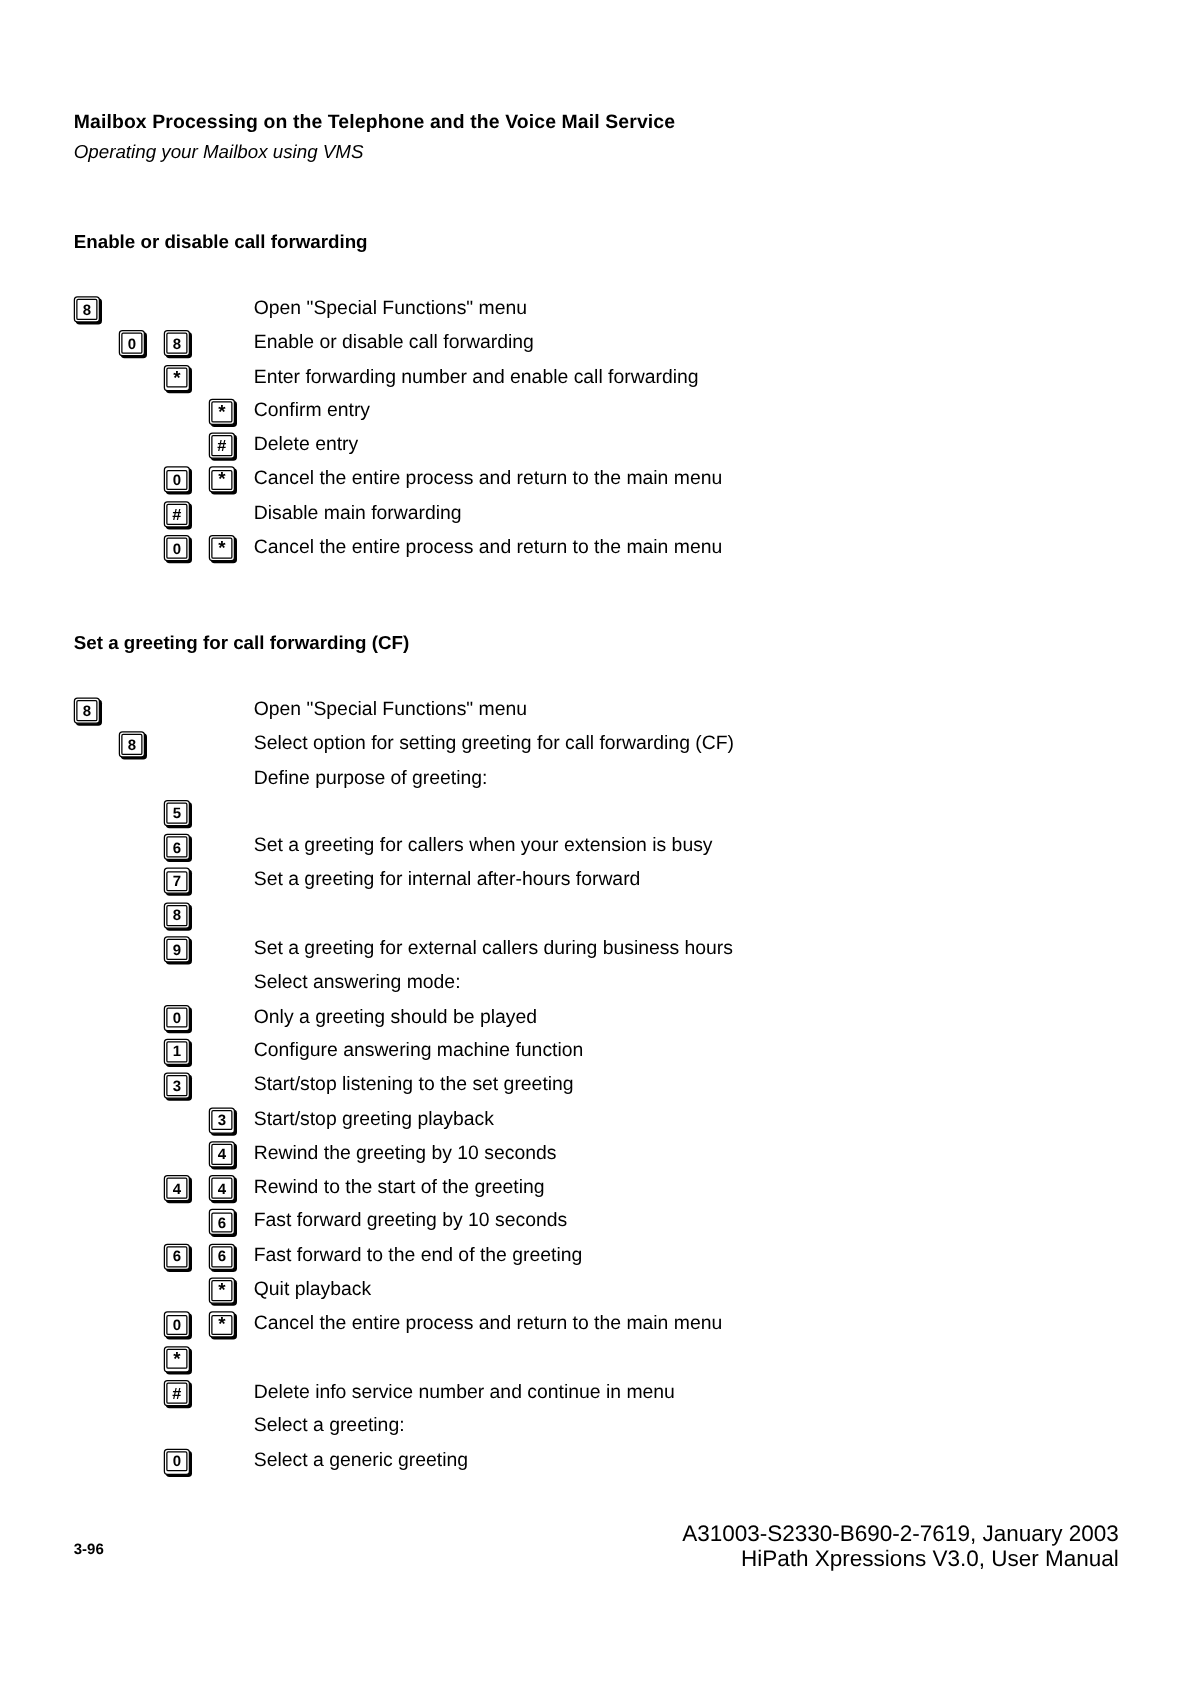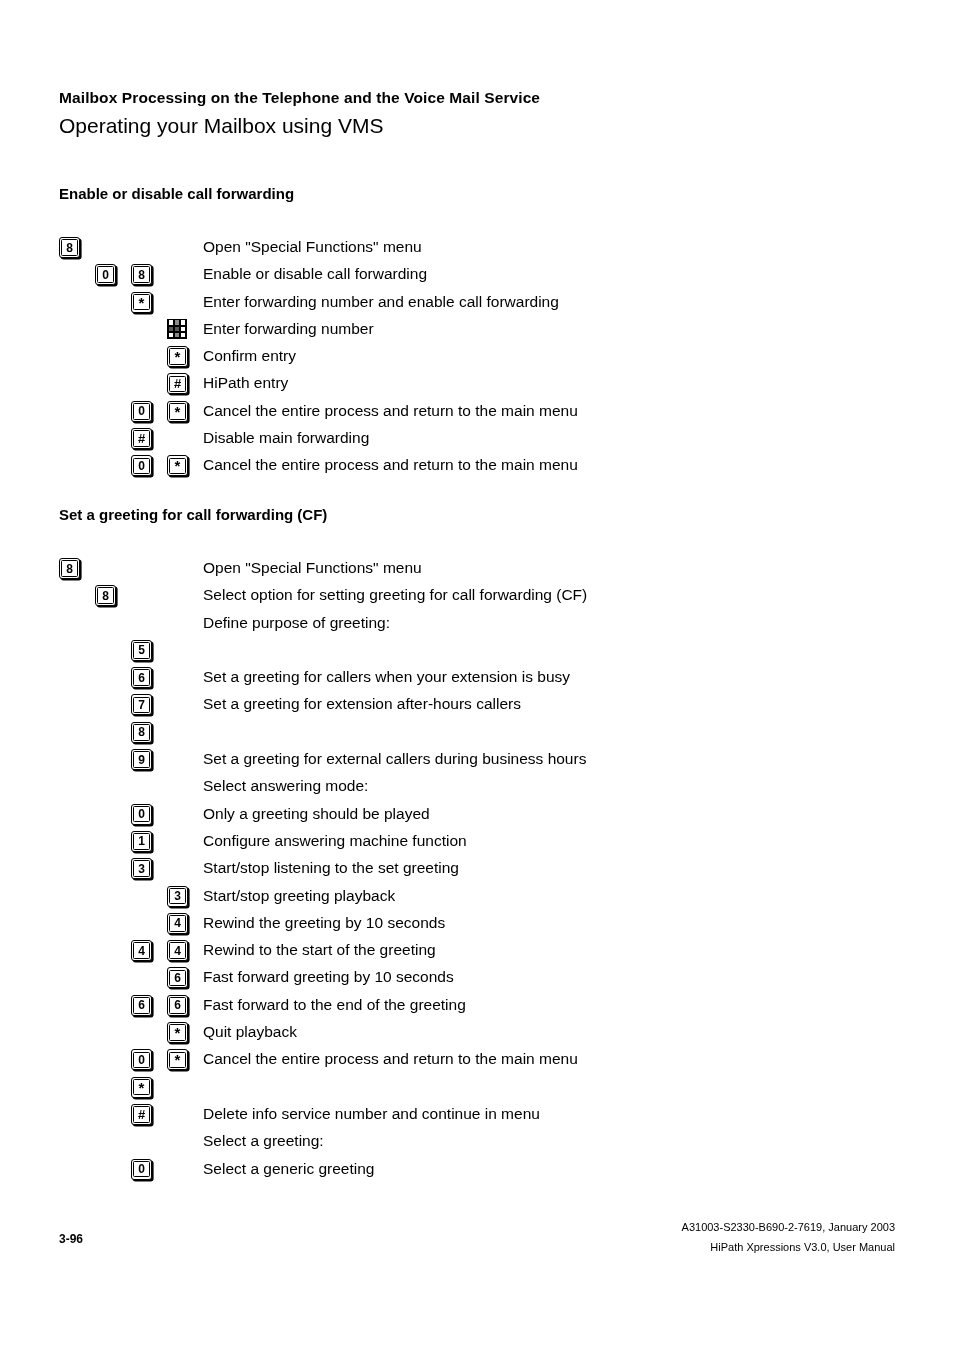--- a/index.html
+++ b/index.html
@@ -31,21 +31,22 @@
     width: 840px;
   }
   .header-title {
     font-size: 15.5px;
     font-weight: bold;
     letter-spacing: 0.1px;
     line-height: 1.35;
     white-space: nowrap;
   }
   .header-subtitle {
-    font-size: 21px;
+    font-size: 15px;
+    font-style: italic;
     line-height: 1.35;
     margin-top: 3px;
     white-space: nowrap;
   }
 
   
   .section-heading {
     position: absolute;
     left: 59px;
     font-size: 15px;
@@ -164,21 +165,21 @@
     left: 59px;
     top: 24px;
     font-size: 12px;
     font-weight: bold;
   }
   .footer-lines {
     position: absolute;
     right: 59px;
     top: 9px;
     text-align: right;
-    font-size: 11px;
+    font-size: 18px;
     line-height: 20px;
   }
   .footer-lines div { white-space: nowrap; }
 </style>
 </head>
 <body>
 
 <div class="page">
 
   <div class="header">
@@ -212,49 +213,33 @@
       <div class="row">
         <div class="key-slot col-2">
           <div class="key">
             <span class="key-glyph star">*</span>
           </div>
         </div>
         <div class="row-text">Enter forwarding number and enable call forwarding</div>
       </div>
       <div class="row">
         <div class="key-slot col-3">
-          <div class="keypad">
-            <span></span>
-            <span class="dim"></span>
-            <span></span>
-            <span class="dark"></span>
-            <span class="dark"></span>
-            <span></span>
-            <span></span>
-            <span class="dim"></span>
-            <span></span>
-          </div>
-        </div>
-        <div class="row-text">Enter forwarding number</div>
-      </div>
-      <div class="row">
-        <div class="key-slot col-3">
           <div class="key">
             <span class="key-glyph star">*</span>
           </div>
         </div>
         <div class="row-text">Confirm entry</div>
       </div>
       <div class="row">
         <div class="key-slot col-3">
           <div class="key">
             <span class="key-glyph hash">#</span>
           </div>
         </div>
-        <div class="row-text">HiPath entry</div>
+        <div class="row-text">Delete entry</div>
       </div>
       <div class="row">
         <div class="key-slot col-2">
           <div class="key">
             <span class="key-glyph">0</span>
           </div>
         </div>
         <div class="key-slot col-3">
           <div class="key">
             <span class="key-glyph star">*</span>
@@ -320,21 +305,21 @@
           </div>
         </div>
         <div class="row-text">Set a greeting for callers when your extension is busy</div>
       </div>
       <div class="row">
         <div class="key-slot col-2">
           <div class="key">
             <span class="key-glyph">7</span>
           </div>
         </div>
-        <div class="row-text">Set a greeting for extension after-hours callers</div>
+        <div class="row-text">Set a greeting for internal after-hours forward</div>
       </div>
       <div class="row">
         <div class="key-slot col-2">
           <div class="key">
             <span class="key-glyph">8</span>
           </div>
         </div>
       </div>
       <div class="row">
         <div class="key-slot col-2">

